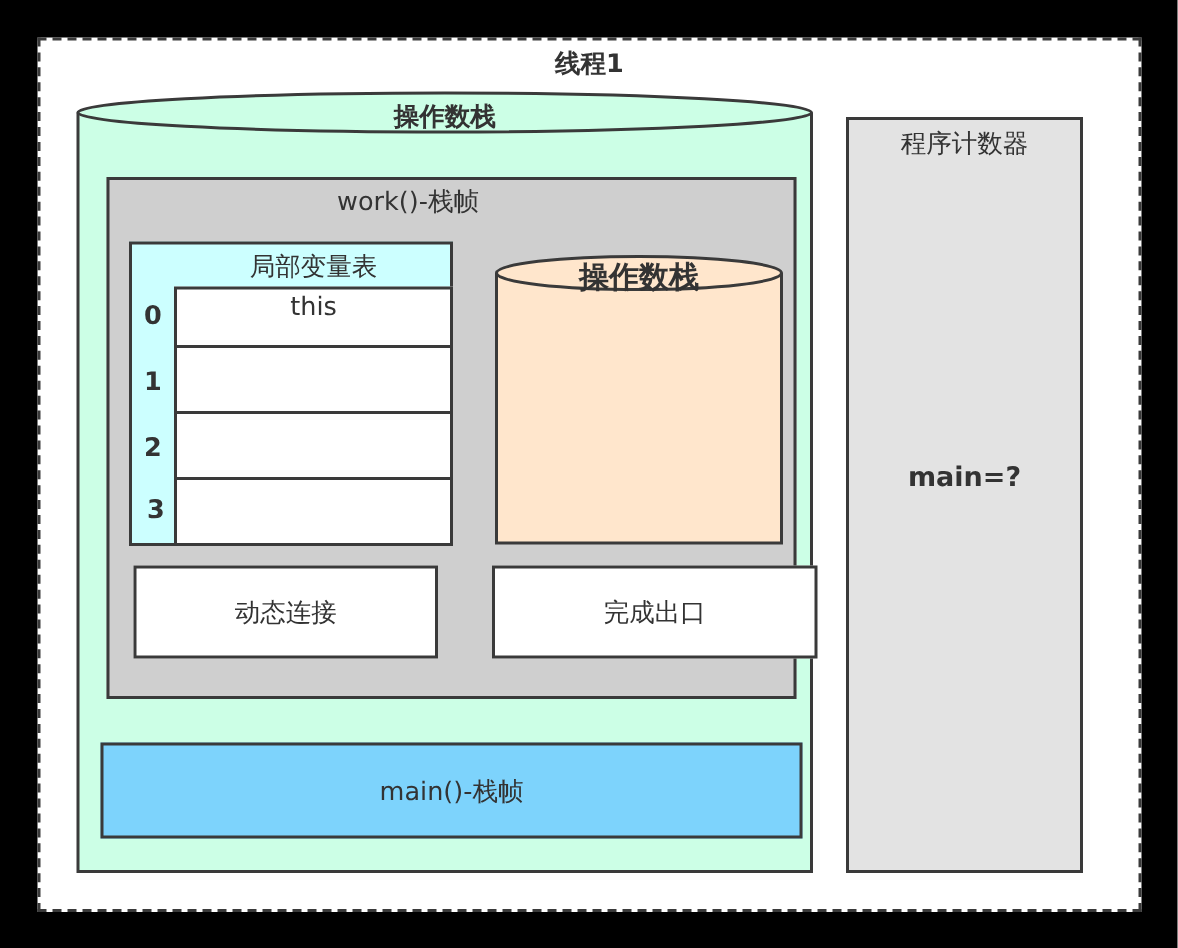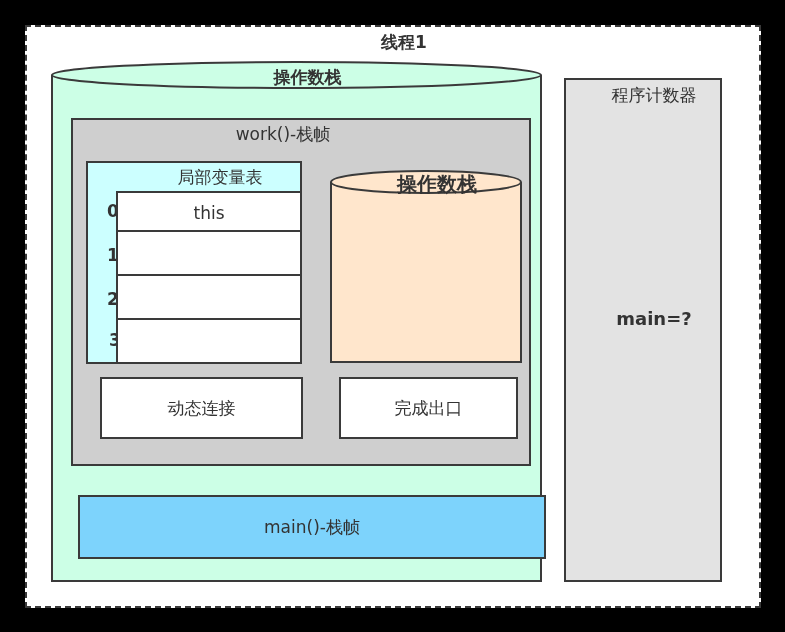--- a/index.html
+++ b/index.html
@@ -1,19 +1,19 @@
 <!DOCTYPE html>
 <html><head>
 <meta charset="utf-8">
 <style>
   html, body { margin:0; padding:0; }
   body { width:785px; height:632px; background:#000; position:relative; overflow:hidden;
          font-family:"DejaVu Sans","Liberation Sans",sans-serif; color:#333; }
   .abs { position:absolute; box-sizing:border-box; }
-  .center { display:flex; align-items:center; justify-content:center; text-align:right;margin-left:11px; }
+  .center { display:flex; align-items:center; justify-content:center; text-align:right; }
   #thread { left:25px; top:25px; width:736px; height:583px; background:#fff;
             border:2px dashed #3a3a3a; }
   #thread-title { left:25px; top:30px; width:736px; height:24px; font-weight:bold; font-size:17px; }
   svg.shape { position:absolute; overflow:visible; }
   #vm-title { left:52px; top:66px; width:489px; height:22px; font-weight:bold; font-size:17px; }
   #work-frame { left:71px; top:118px; width:460px; height:348px; background:#cfcfcf; border:2px solid #3a3a3a; }
   #work-title { left:71px; top:122px; width:402px; height:24px; font-size:17px; }
   #lvt { left:86px; top:161px; width:216px; height:203px; background:#ccffff; border:2px solid #3a3a3a; }
   #lvt-title { left:88px; top:164px; width:242px; height:26px; font-size:17px; }
   .lvt-idx { left:88px; width:28px; font-weight:bold; font-size:17px; }
@@ -38,21 +38,21 @@
 </svg>
 <div id="vm-title" class="abs center">操作数栈</div>
 
 <div id="work-frame" class="abs"></div>
 <div id="work-title" class="abs center">work()-栈帧</div>
 
 <div id="lvt" class="abs"></div>
 <div id="lvt-title" class="abs center">局部变量表</div>
 
 <div class="abs center lvt-idx" style="top:196px;height:30px;">0</div>
-<div class="abs lvt-cell" style="top:191px;height:41px;align-items:center;">
+<div class="abs lvt-cell" style="top:191px;height:41px;">
   <span>this</span>
 </div>
 
 <div class="abs center lvt-idx" style="top:240px;height:30px;">1</div>
 <div class="abs lvt-cell" style="top:230px;height:46px;">
   <span></span>
 </div>
 
 <div class="abs center lvt-idx" style="top:284px;height:30px;">2</div>
 <div class="abs lvt-cell" style="top:274px;height:46px;">
@@ -66,21 +66,21 @@
 
 <svg class="shape" style="left:0;top:0;" width="785" height="632">
   <path d="M331,182 L331,362 L521,362 L521,182" fill="#ffe6cc" stroke="#3a3a3a" stroke-width="2"></path>
   <ellipse cx="426" cy="182" rx="95" ry="11" fill="#ffe6cc" stroke="#3a3a3a" stroke-width="2"></ellipse>
 </svg>
 <div id="opstack-title" class="abs center">操作数栈</div>
 
 <div class="abs center sub-box" style="left:89px;top:377px;width:203px;height:62px;font-family:Liberation Serif, serif;">
   <span>动态连接</span>
 </div>
-<div class="abs center sub-box" style="left:328px;top:377px;width:179px;height:62px;">
+<div class="abs center sub-box" style="left:328px;top:377px;width:217px;height:62px;">
   <span>完成出口</span>
 </div>
 
 <div id="main-frame" class="abs center">
   <span>main()-栈帧</span>
 </div>
 
 <div id="pc" class="abs"></div>
 <div id="pc-title" class="abs center">程序计数器</div>
 <div id="pc-value" class="abs center">main=?</div>

